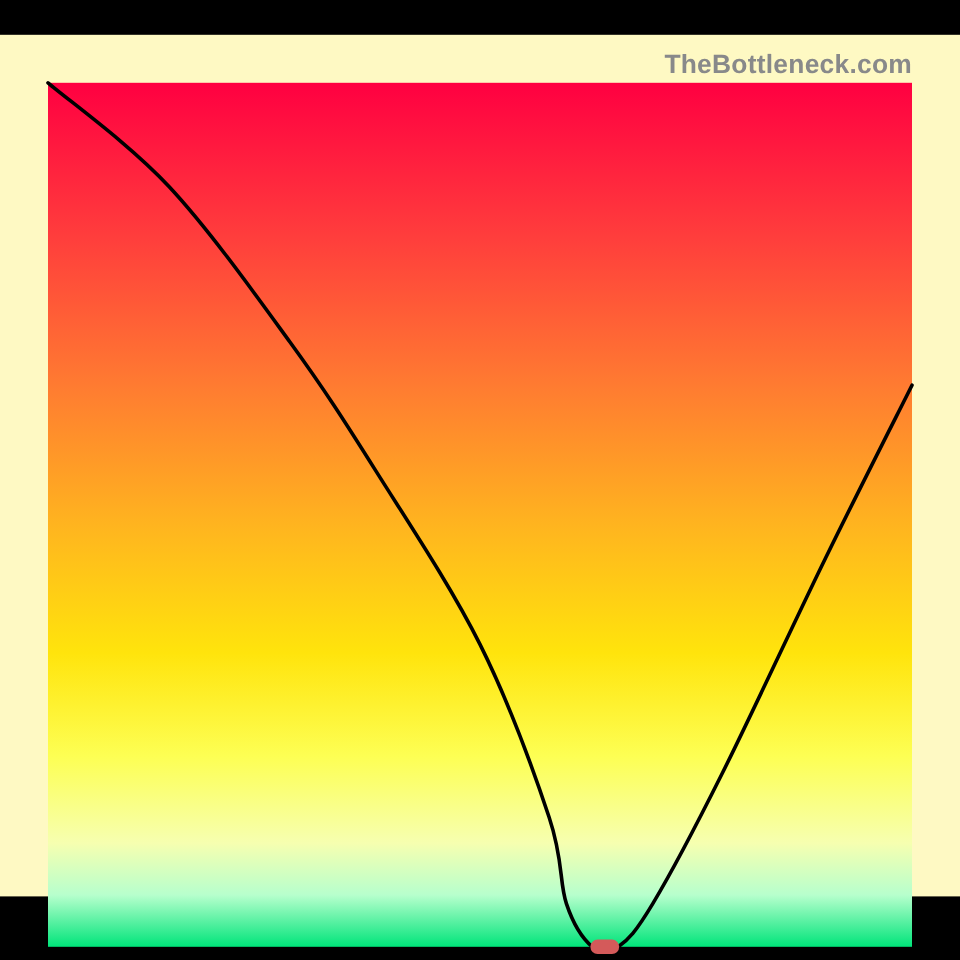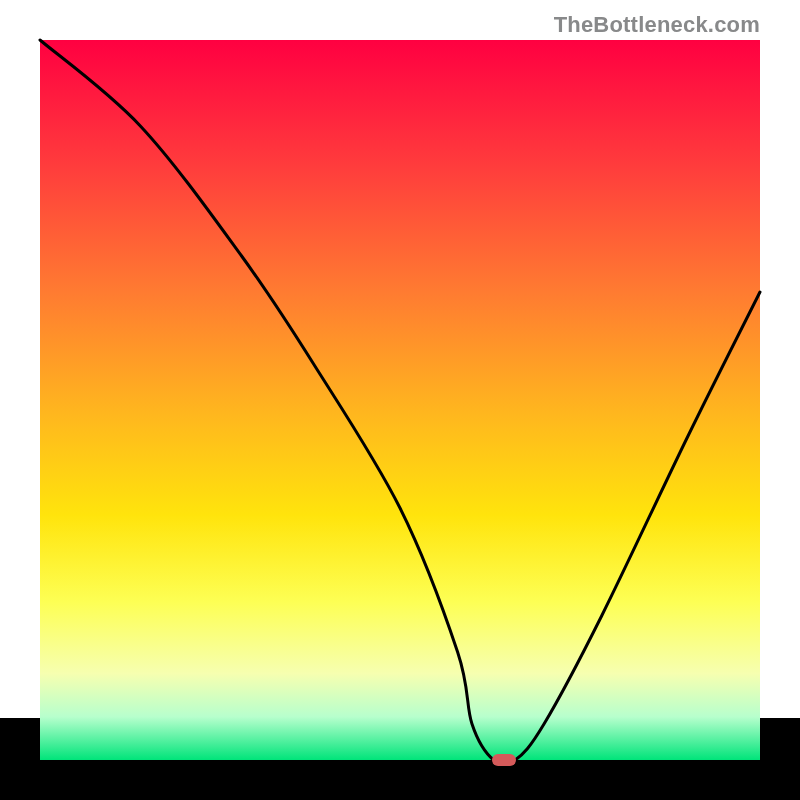--- a/index.html
+++ b/index.html
@@ -7,21 +7,22 @@
     padding: 0;
     width: 800px;
     height: 800px;
     background: #000;
     overflow: hidden;
   }
   .frame {
     position: relative;
     width: 800px;
     height: 718px;
-    background: #ffffff;
+    background: #fef9c3;
+    margin-top: 29px;
   }
   .plot-area {
     position: absolute;
     left: 40px;
     top: 40px;
     width: 720px;
     height: 720px;
     background: linear-gradient(to bottom,
       #ff0041 0%,
       #ff3e3c 18%,

